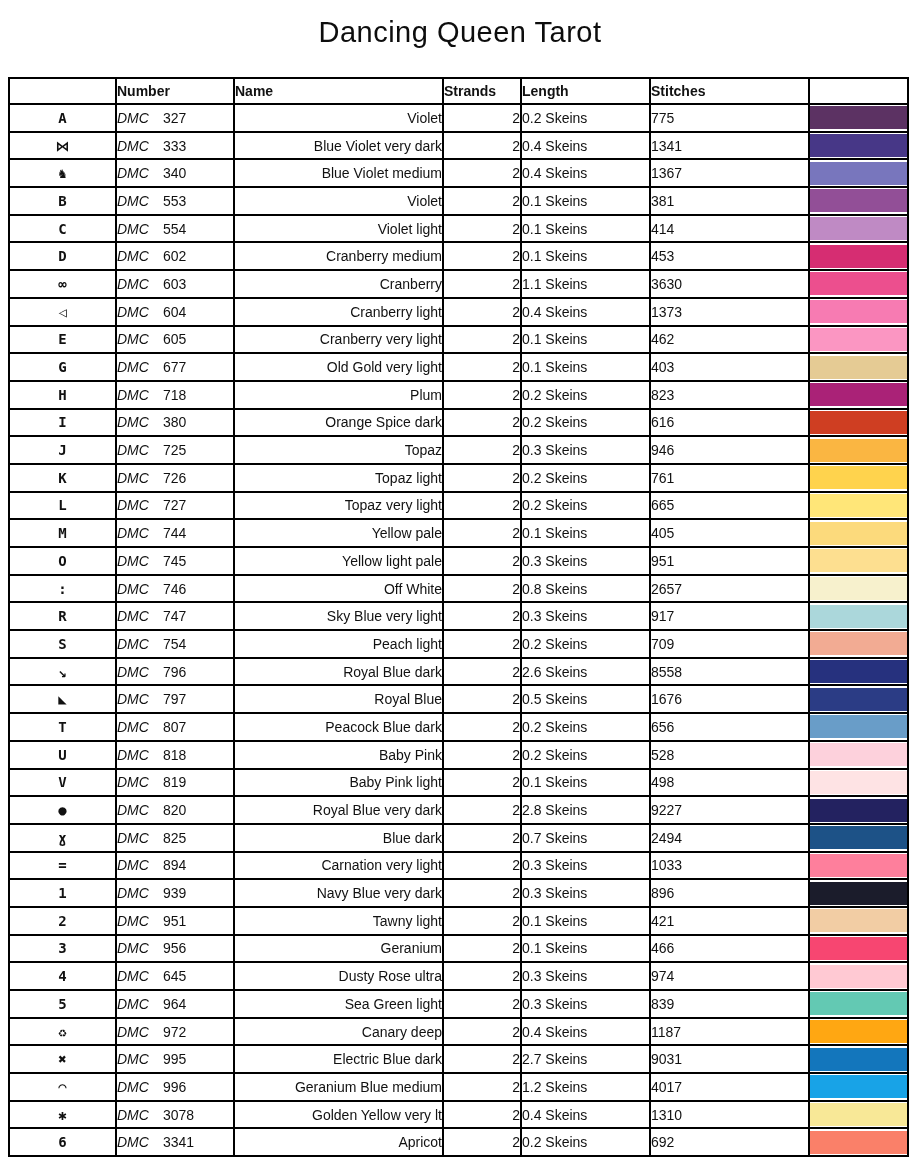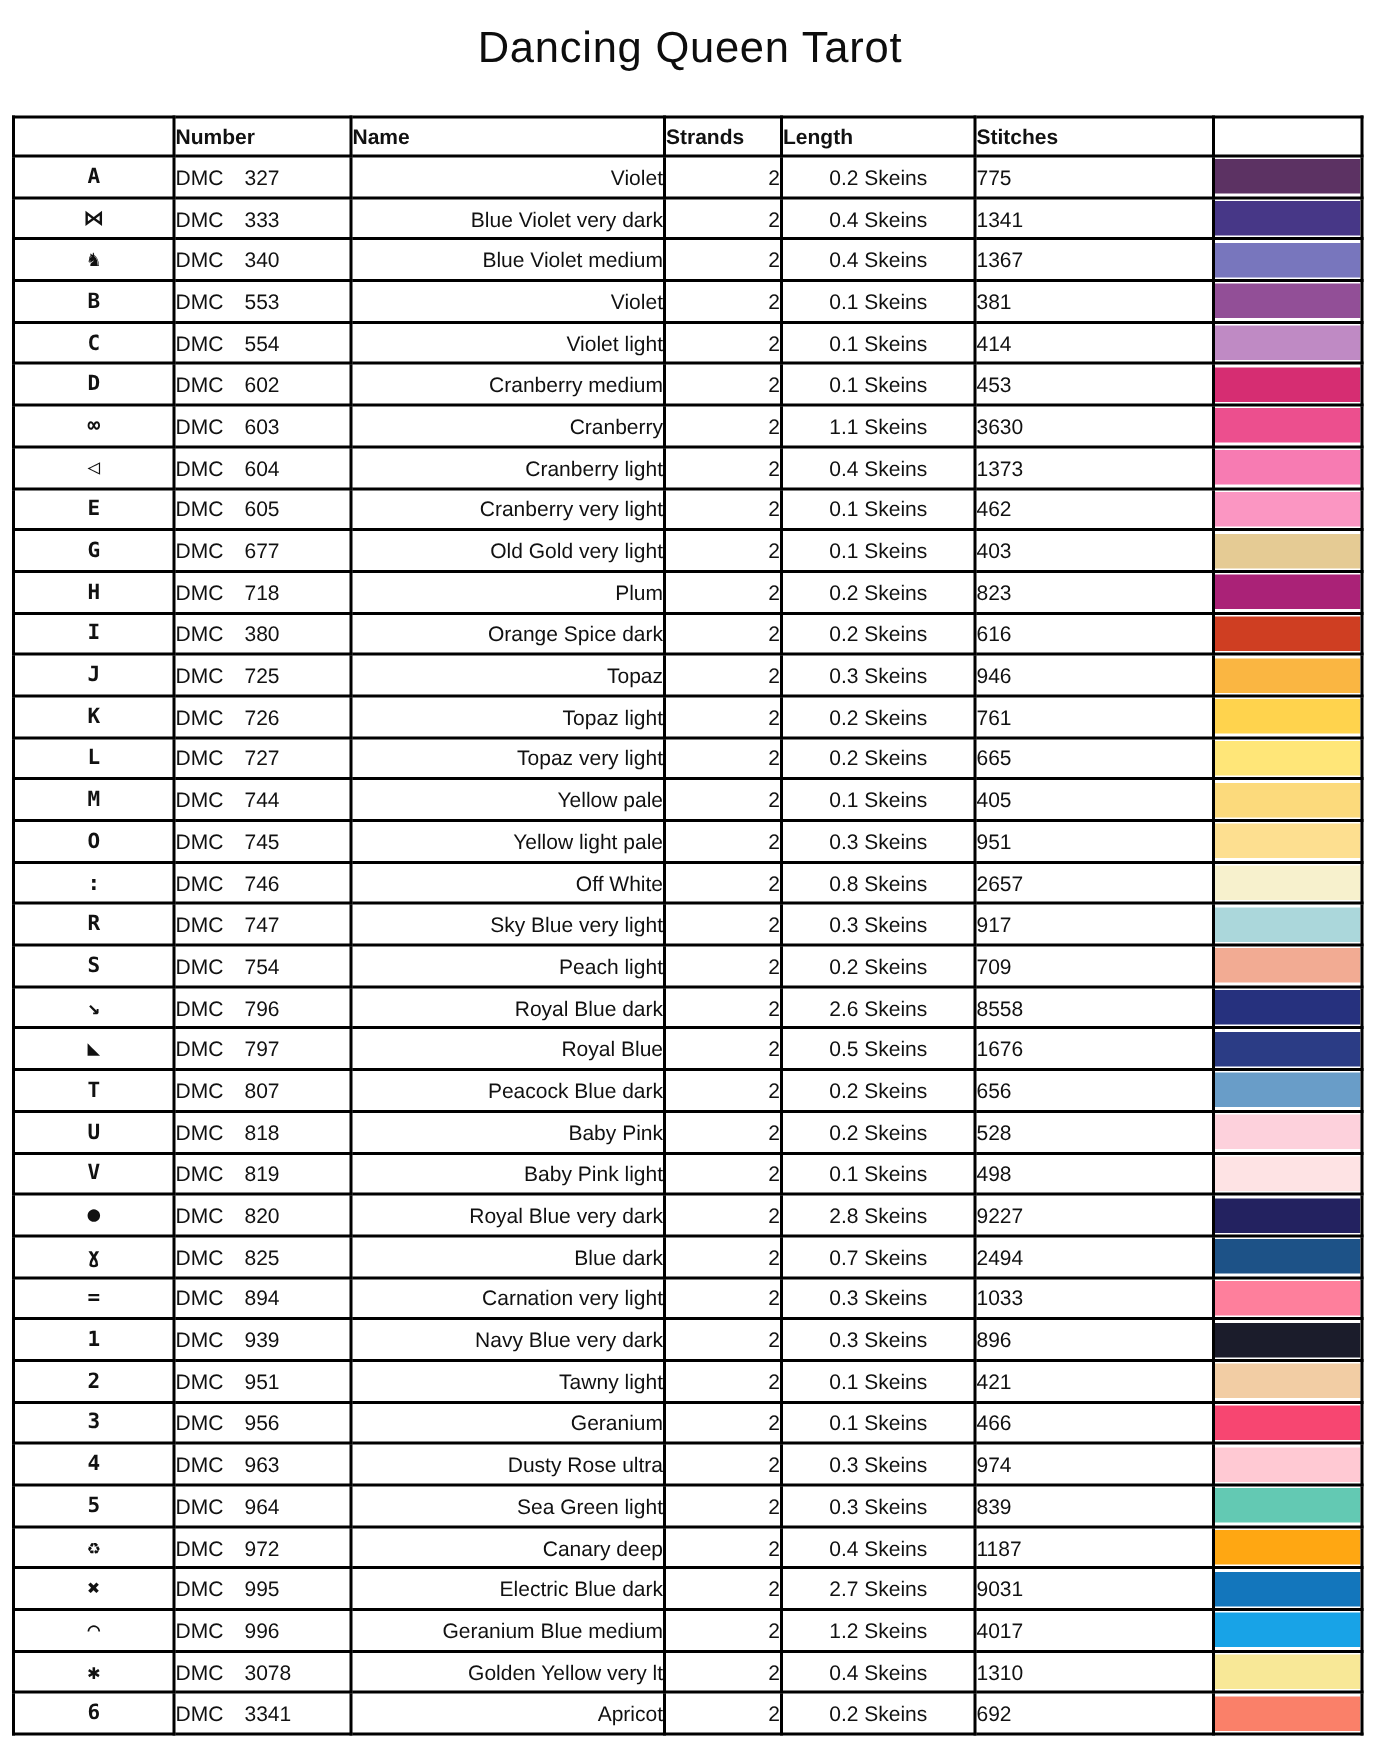--- a/index.html
+++ b/index.html
@@ -17,24 +17,24 @@
     font-size:14px;vertical-align:middle;padding:0;
   }
   thead tr{height:26px;}
   tbody tr{height:27.7px;}
   th{font-weight:700;text-align:left;padding-left:6px;}
   td.sym{
     text-align:center;font-family:"DejaVu Sans Mono","DejaVu Sans",monospace;
     font-weight:700;font-size:13px;
   }
   td.num{padding-left:6px;}
-  td.num .brand{display:inline-block;width:46px;}
+  td.num .brand{display:inline-block;width:46px;font-style:italic;}
   td.name{padding-left:6px;text-align:right;}
   td.strands{text-align:right;padding-right:5px;}
-  td.len{text-align:center;padding-right:5px;}
+  td.len{text-align:left;padding-right:5px;}
   td.stitches{padding-right:6px;}
   td.swatchcell{padding:0;vertical-align:top;background:#fff;}
   .swatch{width:100%;height:23px;}
 </style>
 </head>
 <body>
 
 <div class="page-title">Dancing Queen Tarot</div>
 
 <table class="legend">
@@ -458,21 +458,21 @@
     <td class="strands">2</td>
     <td class="len">0.1 Skeins</td>
     <td class="stitches">466</td>
     <td class="swatchcell">
       <div class="swatch" style="background: rgb(247, 70, 113);"></div>
     </td>
   </tr>
       <tr>
     <td class="sym">4</td>
     <td class="num">
-      <span class="brand">DMC</span><span>963</span>
+      <span class="brand">DMC</span><span>645</span>
     </td>
     <td class="name">Dusty Rose ultra</td>
     <td class="strands">2</td>
     <td class="len">0.3 Skeins</td>
     <td class="stitches">974</td>
     <td class="swatchcell">
       <div class="swatch" style="background: rgb(255, 201, 211);"></div>
     </td>
   </tr>
       <tr>

